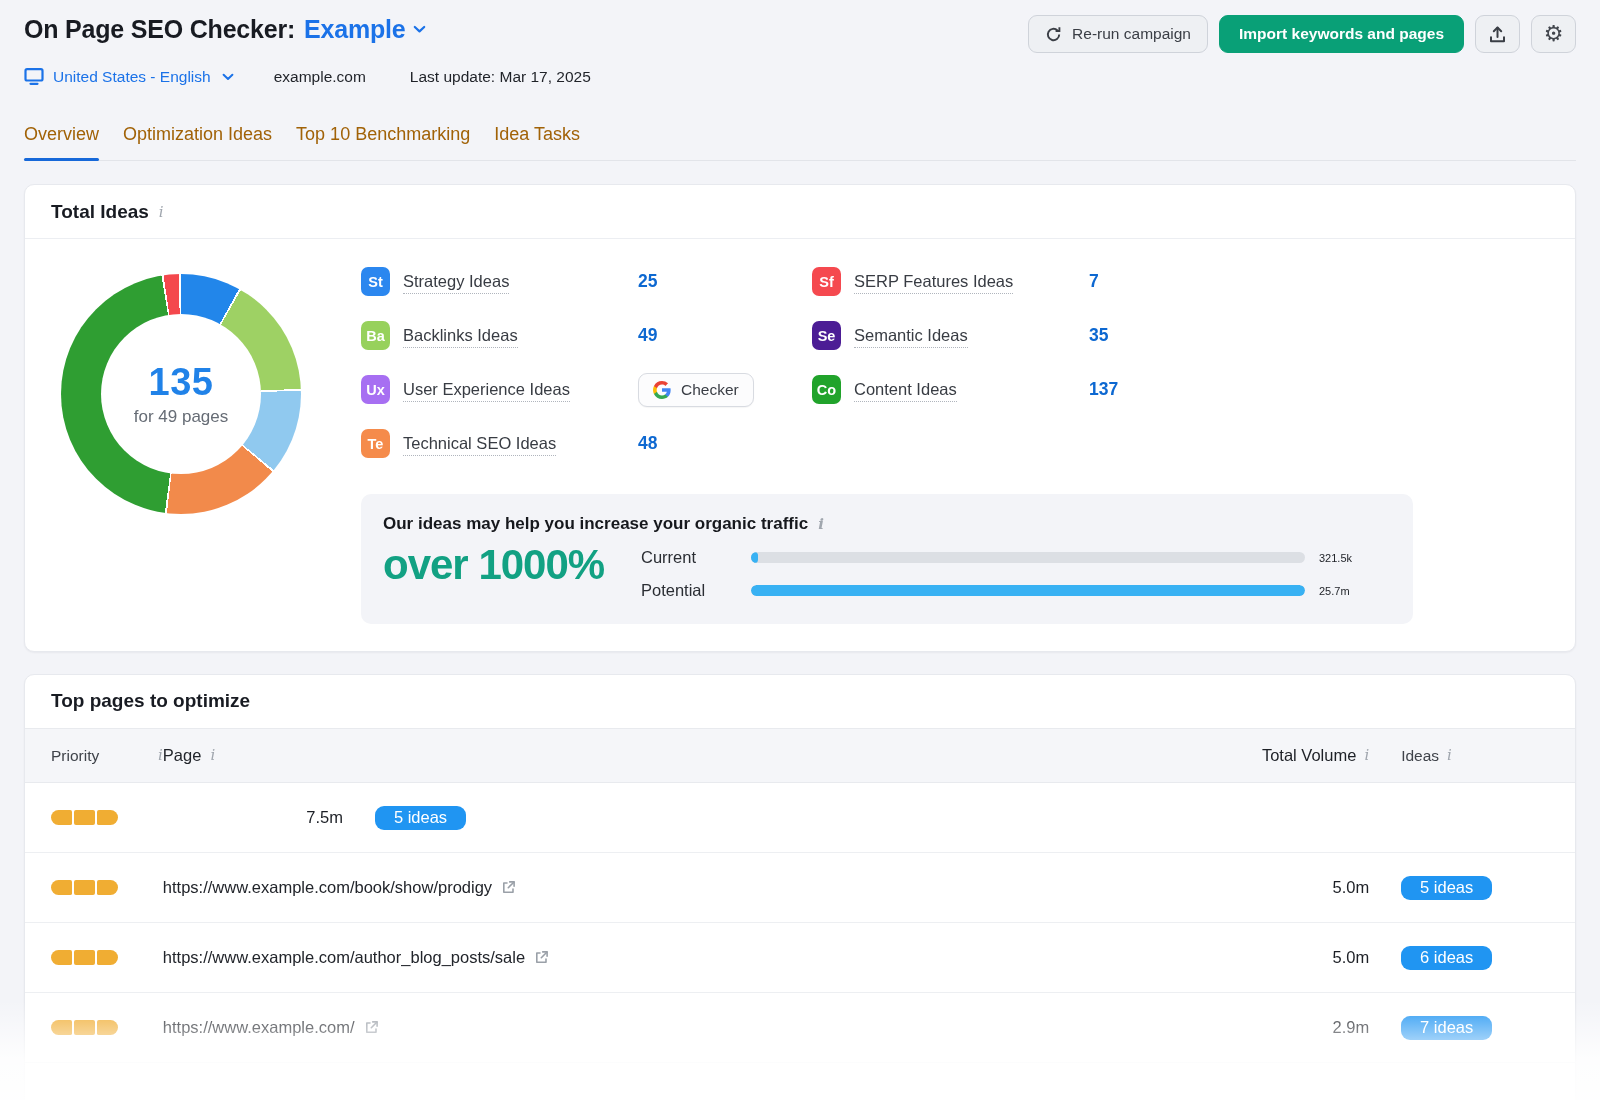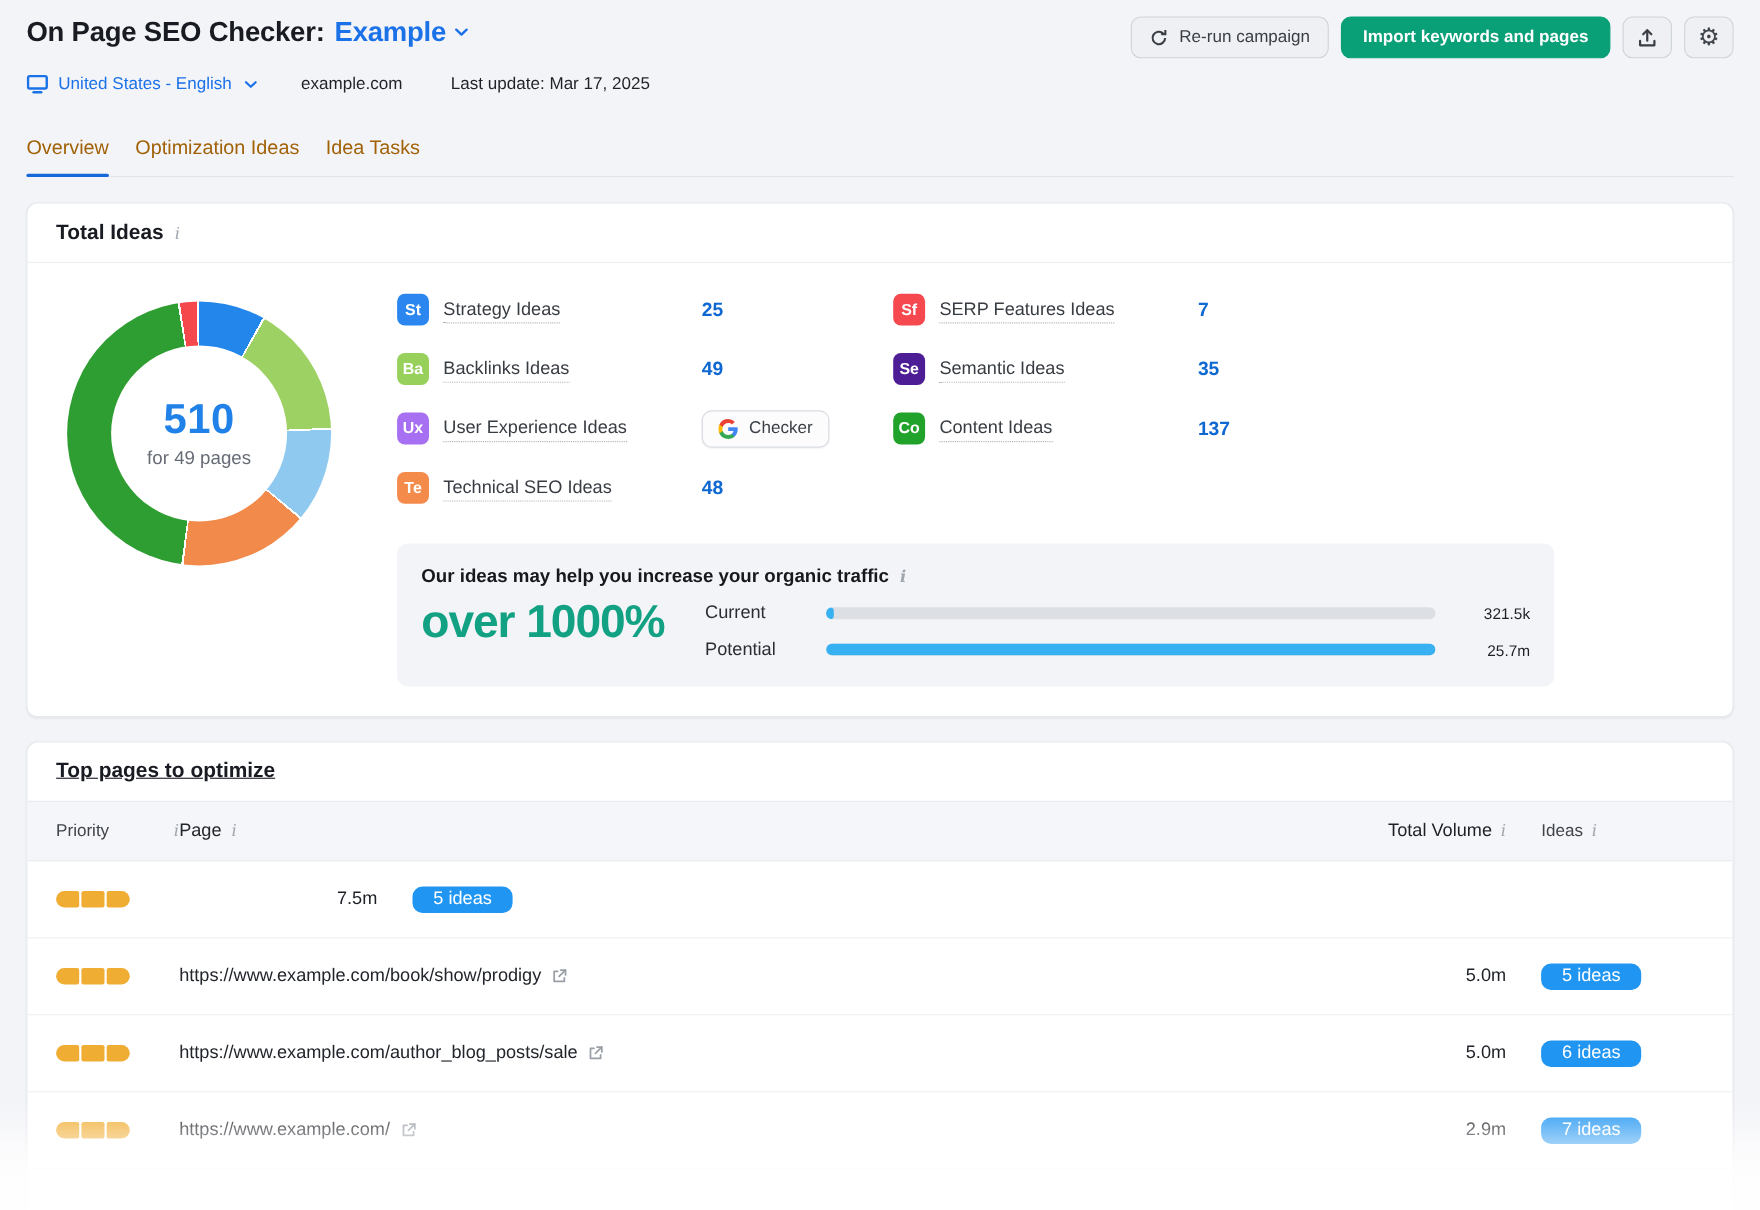--- a/index.html
+++ b/index.html
@@ -70,25 +70,25 @@
   
   .traffic-box { position:absolute; left:336px; top:309px; width:1052px; height:130px; background:#f3f4f8; border-radius:10px; padding:20px 22px; }
   .traffic-title-row { display:flex; align-items:center; gap:10px; font-size:17px; font-weight:700; color:#16181d; }
   .traffic-content { display:flex; margin-top:5px; }
   .traffic-highlight { width:258px; font-size:42px; font-weight:700; color:#12a183; letter-spacing:-1px; margin-top:2px; }
   .bars { flex:1; display:flex; flex-direction:column; gap:14px; margin-top:9px; }
   .bar-row { display:flex; align-items:center; }
   .bar-label { width:110px; font-size:16.5px; color:#2a2d33; }
   .bar-track { flex:1; height:11px; border-radius:6px; background:#dcdfe4; position:relative; margin-right:14px; overflow:hidden; }
   .bar-fill { position:absolute; left:0; top:0; bottom:0; border-radius:6px; background:#38b1f3; }
-  .bar-value { width:72px; text-align:right; font-size:14px; color:#1d2026; }
+  .bar-value { width:72px; text-align:left; font-size:11px; color:#1d2026; }
 
   
   #card-pages { margin-top:22px; height:460px; position:relative; overflow:hidden; }
-  .card-head2 { padding:15px 26px 16px; display:flex; align-items:center;text-decoration:underline; }
+  .card-head2 { padding:15px 26px 16px; display:flex; align-items:center; }
   .thead { height:55px; background:#f5f6f9; border-top:1px solid #e8eaee; border-bottom:1px solid #e8eaee; display:flex; align-items:center; padding:0 26px; font-size:15.5px; color:#3f434a; }
   .trow { height:70px; display:flex; align-items:center; padding:0 26px; border-bottom:1px solid #edeff2; }
   .c-priority { width:112px; display:flex; align-items:center; gap:8px;justify-content:space-between; }
   .c-page { width:1028px; display:flex; align-items:center; gap:9px; font-size:16.5px; color:#22252b; }
   .c-volume { width:180px; display:flex; justify-content:flex-end; align-items:center; gap:8px; font-size:16.5px; color:#1d2026; }
   .c-ideas { width:148px; margin-left:32px; display:flex; align-items:center; gap:8px; }
   .pills { display:flex; gap:2px; }
   .pill { width:21px; height:15px; background:#f0ad33; border-radius:2px; }
   .pill:first-child { border-radius:8px 2px 2px 8px; }
   .pill:last-child { border-radius:2px 8px 8px 2px; }
@@ -153,33 +153,34 @@
           <path d="M1.6 1.8L6 5.9l4.4-4.1" fill="none" stroke="#1b72e8" stroke-width="2" stroke-linecap="round" stroke-linejoin="round"></path>
         </svg>
     </span>
     <span class="meta-domain">example.com</span>
     <span class="meta-update">Last update: Mar 17, 2025</span>
   </div>
 
   <div class="tabs">
     <div class="tab active">Overview</div>
     <div class="tab">Optimization Ideas</div>
+    <div class="tab">Top 10 Benchmarking</div>
     <div class="tab">Idea Tasks</div>
   </div>
 
   <div class="card" id="card-ideas">
     <div class="card-head">
       <span class="card-title">Total Ideas</span>
       <span class="info">i</span>
     </div>
 
     <div class="donut-wrap">
       <div class="donut" id="donut-ring" style="background: conic-gradient(rgb(34, 134, 234) 0deg, rgb(34, 134, 234) 28.9003deg, rgb(255, 255, 255) 28.9003deg, rgb(255, 255, 255) 29.9003deg, rgb(158, 209, 100) 29.9003deg, rgb(158, 209, 100) 87.505deg, rgb(255, 255, 255) 87.505deg, rgb(255, 255, 255) 88.505deg, rgb(144, 201, 239) 88.505deg, rgb(144, 201, 239) 129.365deg, rgb(255, 255, 255) 129.365deg, rgb(255, 255, 255) 130.365deg, rgb(242, 138, 75) 130.365deg, rgb(242, 138, 75) 186.774deg, rgb(255, 255, 255) 186.774deg, rgb(255, 255, 255) 187.774deg, rgb(47, 158, 50) 187.774deg, rgb(47, 158, 50) 350.628deg, rgb(255, 255, 255) 350.628deg, rgb(255, 255, 255) 351.628deg, rgb(244, 72, 77) 351.628deg, rgb(244, 72, 77) 359deg, rgb(255, 255, 255) 359deg, rgb(255, 255, 255) 360deg);"></div>
       <div class="donut-center">
-        <div class="donut-value">510</div>
+        <div class="donut-value">135</div>
         <div class="donut-sub">for 49 pages</div>
       </div>
     </div>
 
     <div class="cat-col left">
       <div class="cat-row">
         <span class="badge" style="background: rgb(43, 135, 239);">St</span>
         <span class="cat-label"><span>Strategy Ideas</span></span>
         <span class="cat-value">25</span>
       </div>

